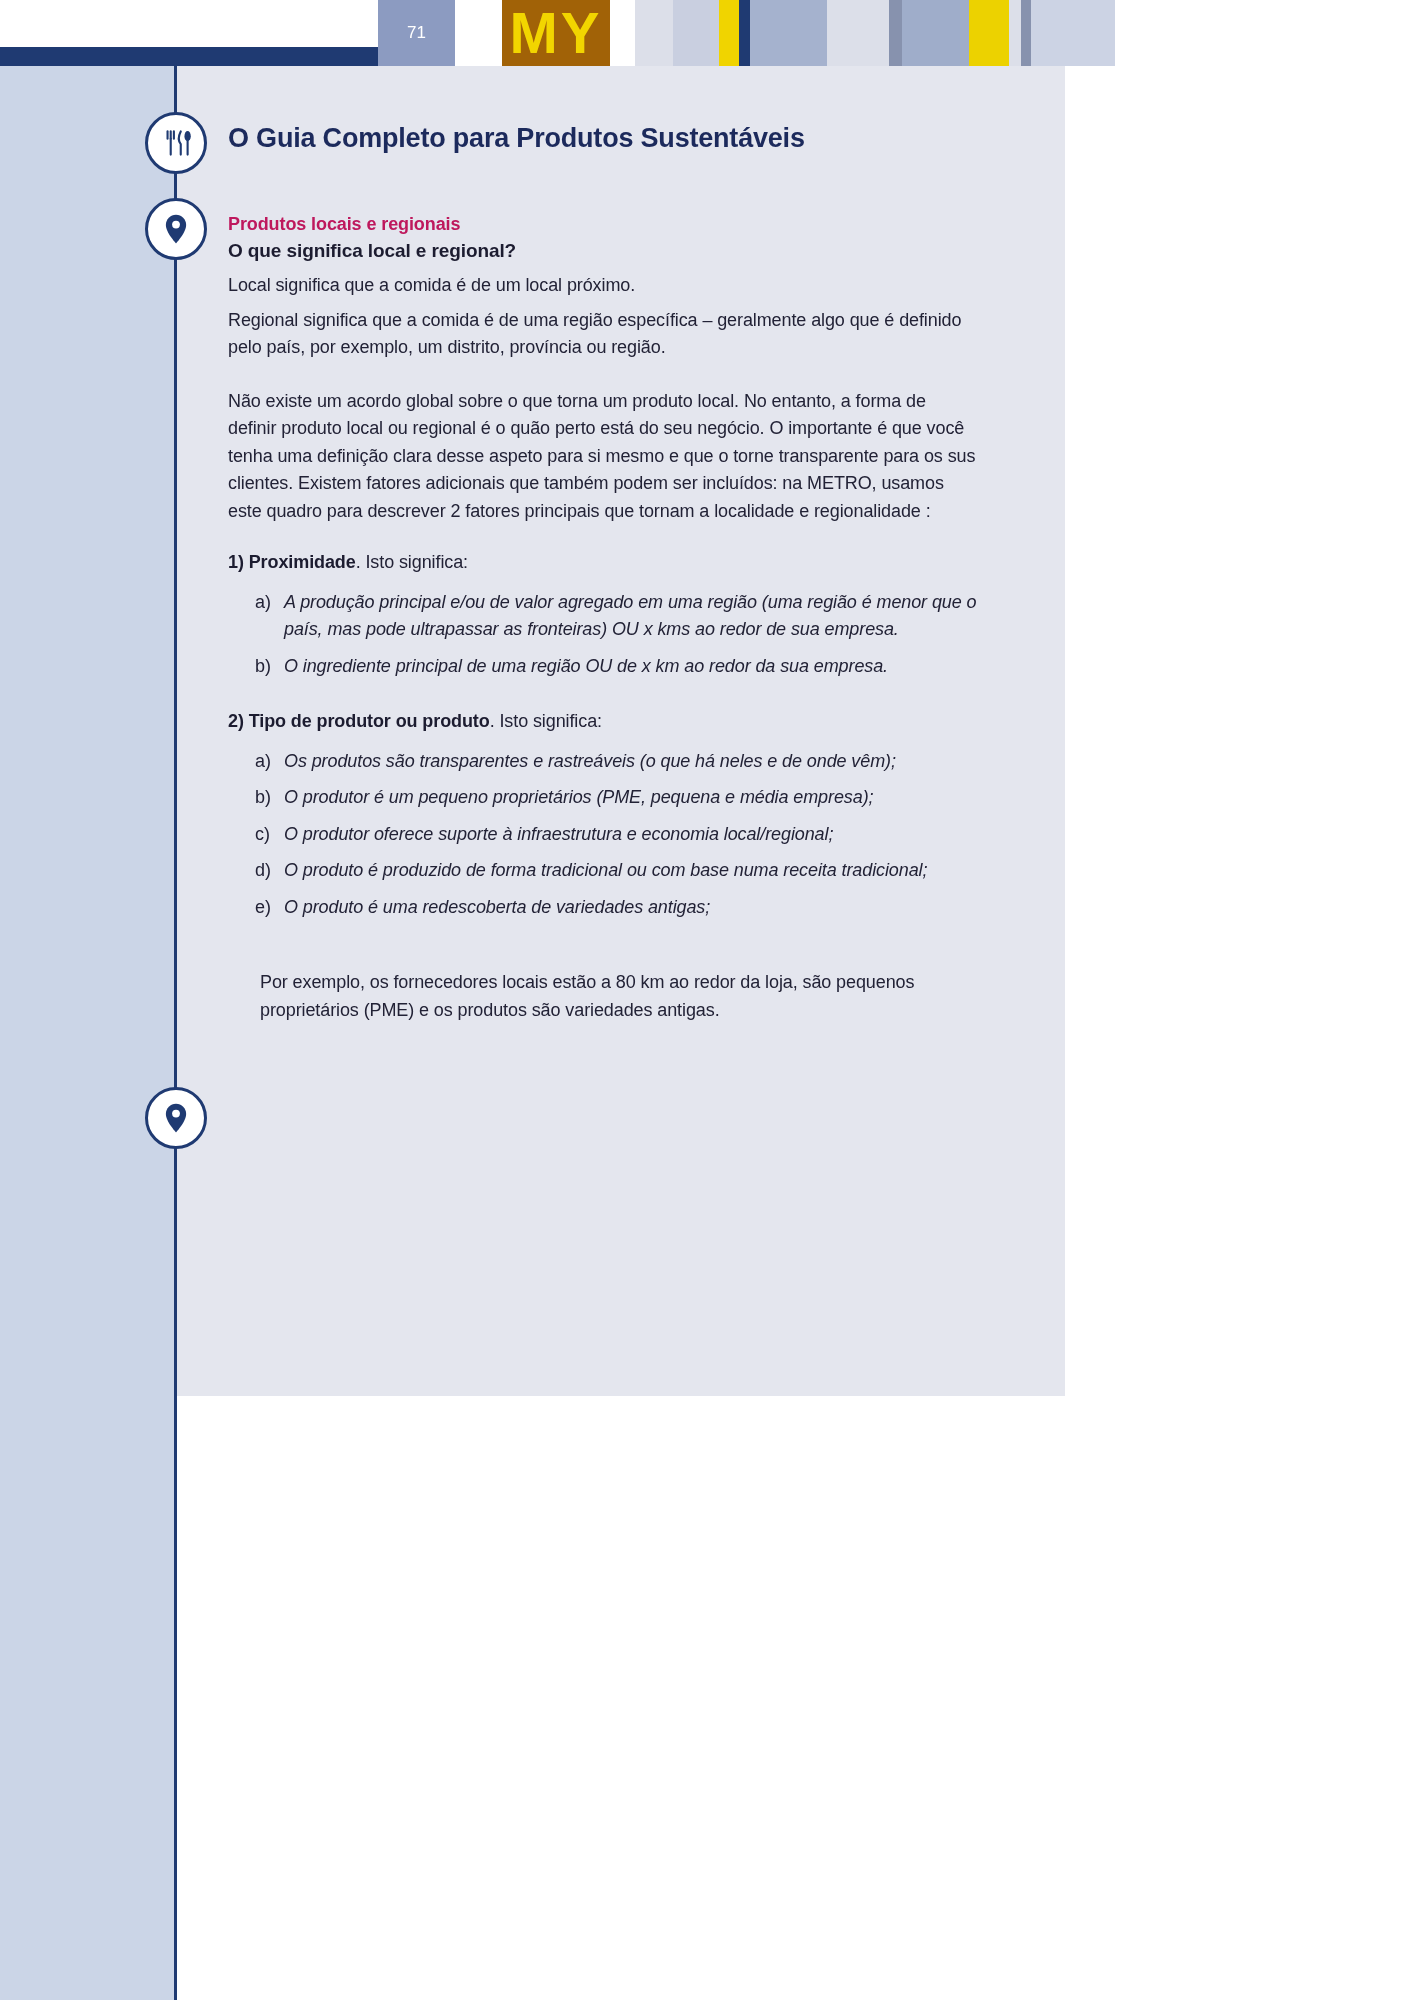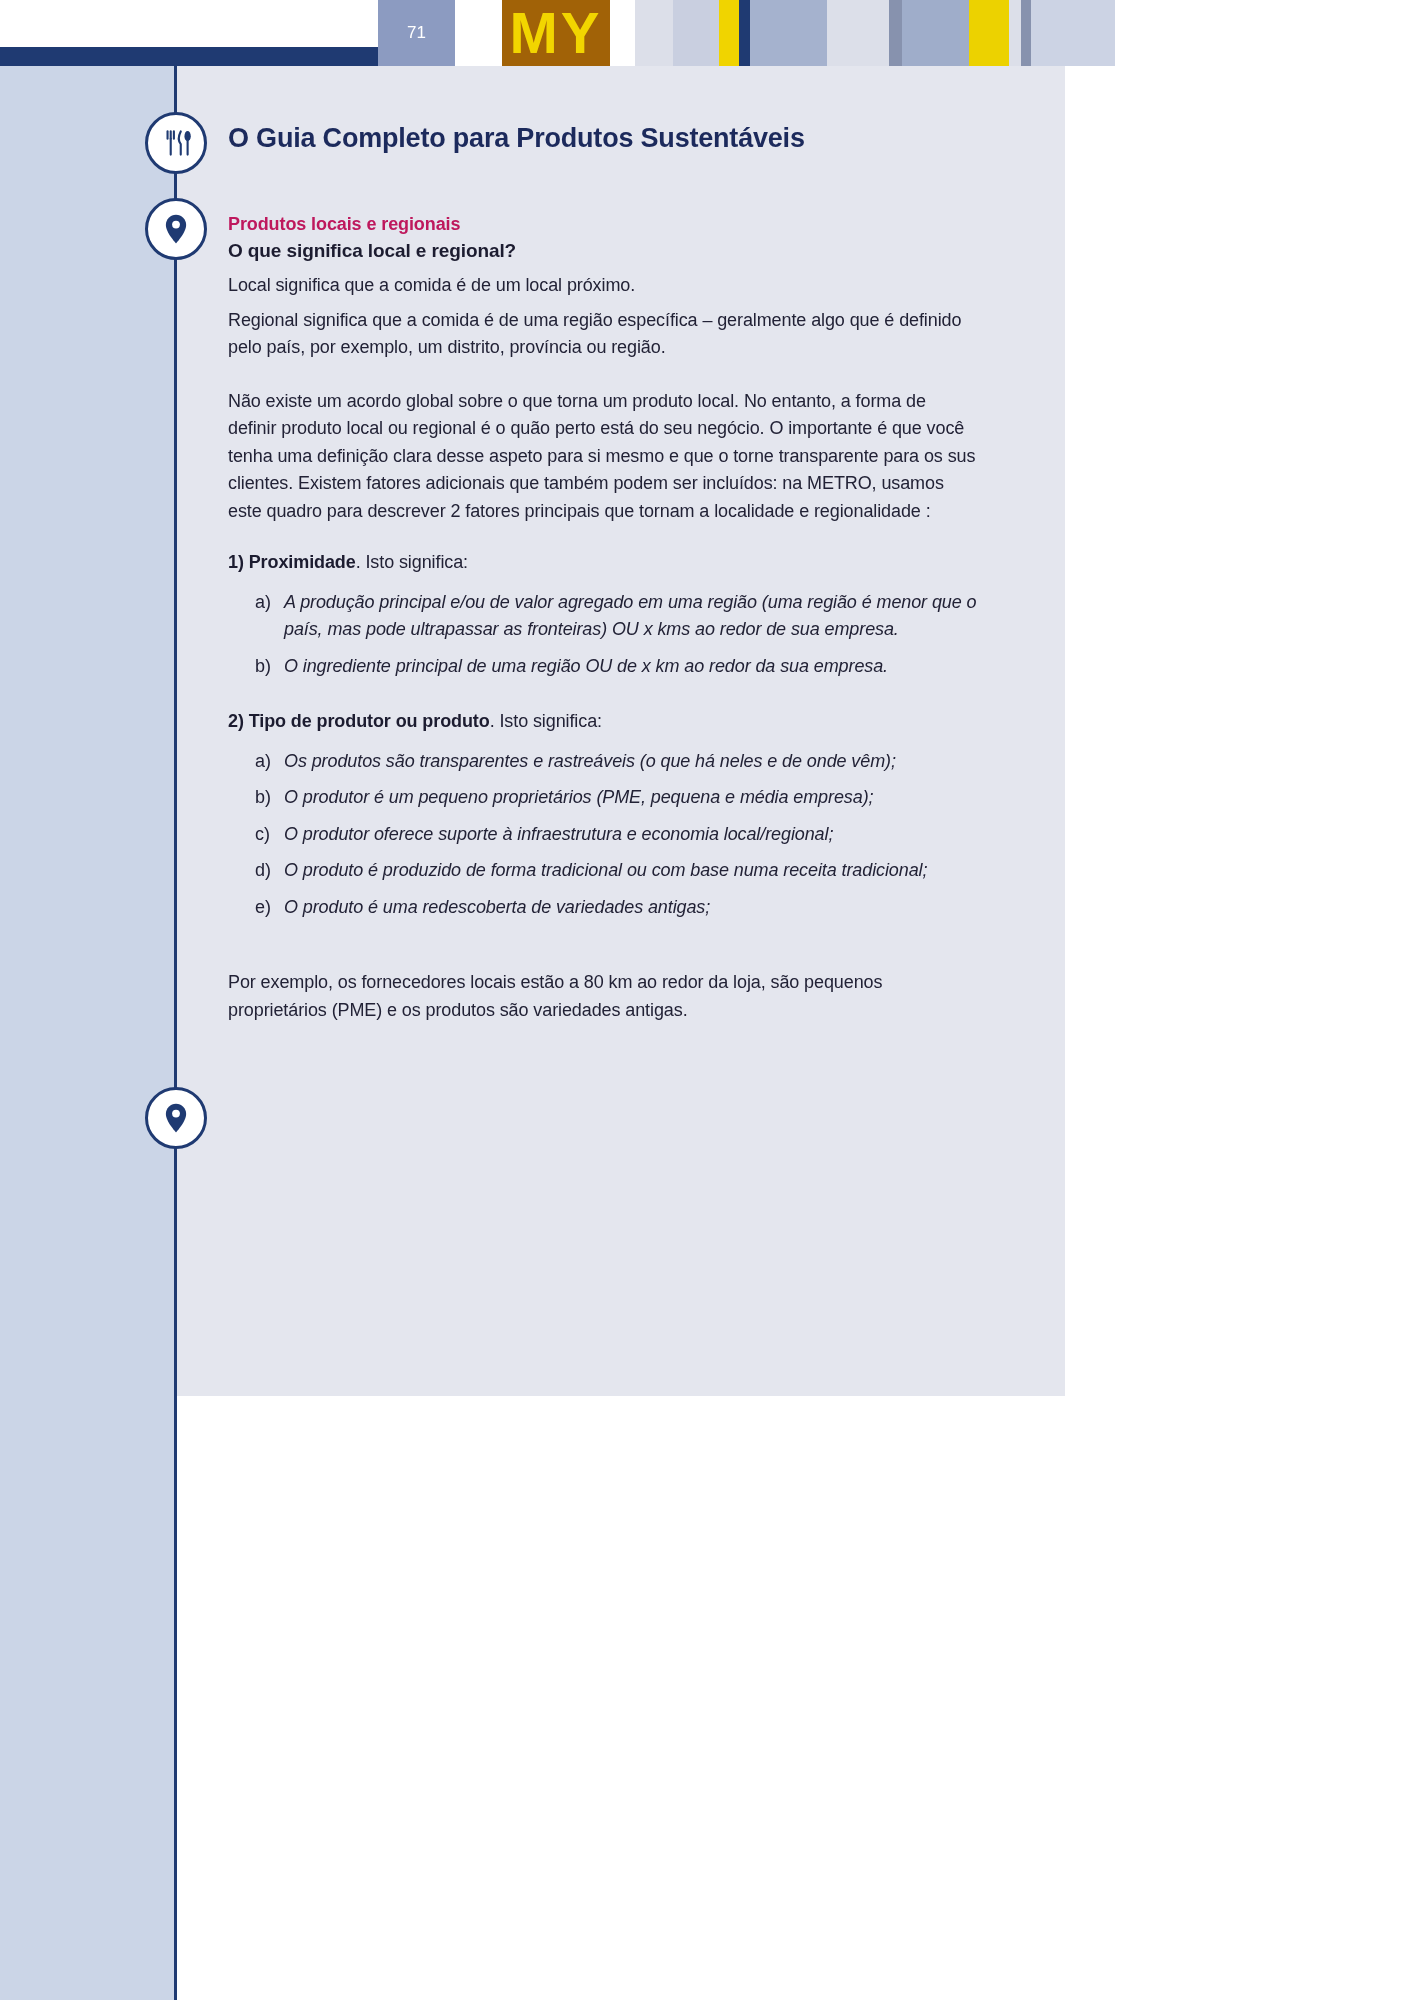--- a/index.html
+++ b/index.html
@@ -54,21 +54,21 @@
   .p1 { margin-bottom:7px; }
   .p2 { margin-bottom:26px; }
   .p3 { margin-bottom:24px; }
   .factor { margin-bottom:28px; }
   .factor-head { margin-bottom:12px; }
   .factor-head b { color:#1c1c30; }
   .items { display:flex; flex-direction:column; gap:9px; margin-left:27px; }
   .list-item { display:flex; }
   .marker { width:29px; flex-shrink:0; }
   .li-text { flex:1;font-style:italic; }
-  .example { margin-top:48px; }
+  .example { margin-top:48px;margin-left:32px; }
 </style>
 </head>
 <body>
 
 <div class="page">
 
   <div class="header">
     <div class="header-brand">
       <span class="brand-bold">METRO</span>
       <span class="brand-reg">SUSTAINABILITY</span>

